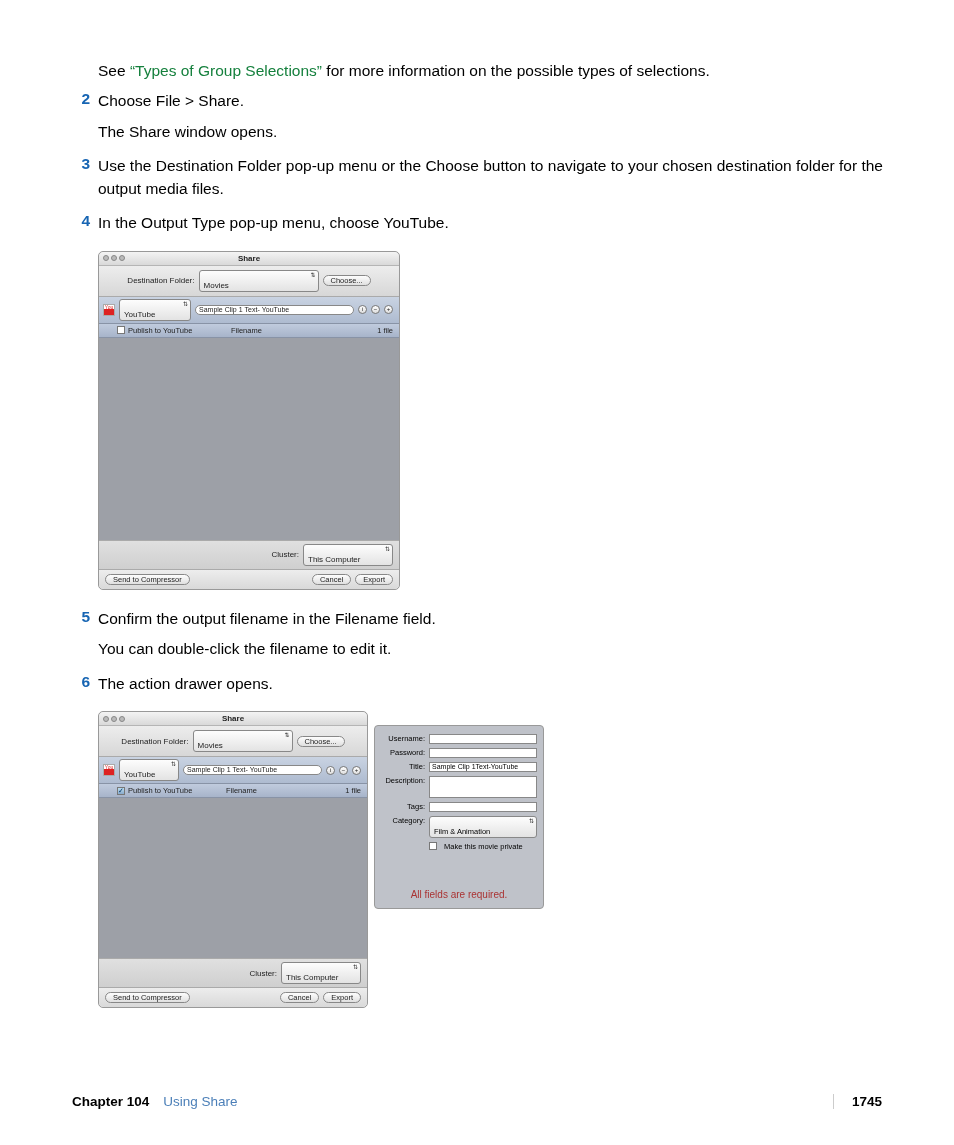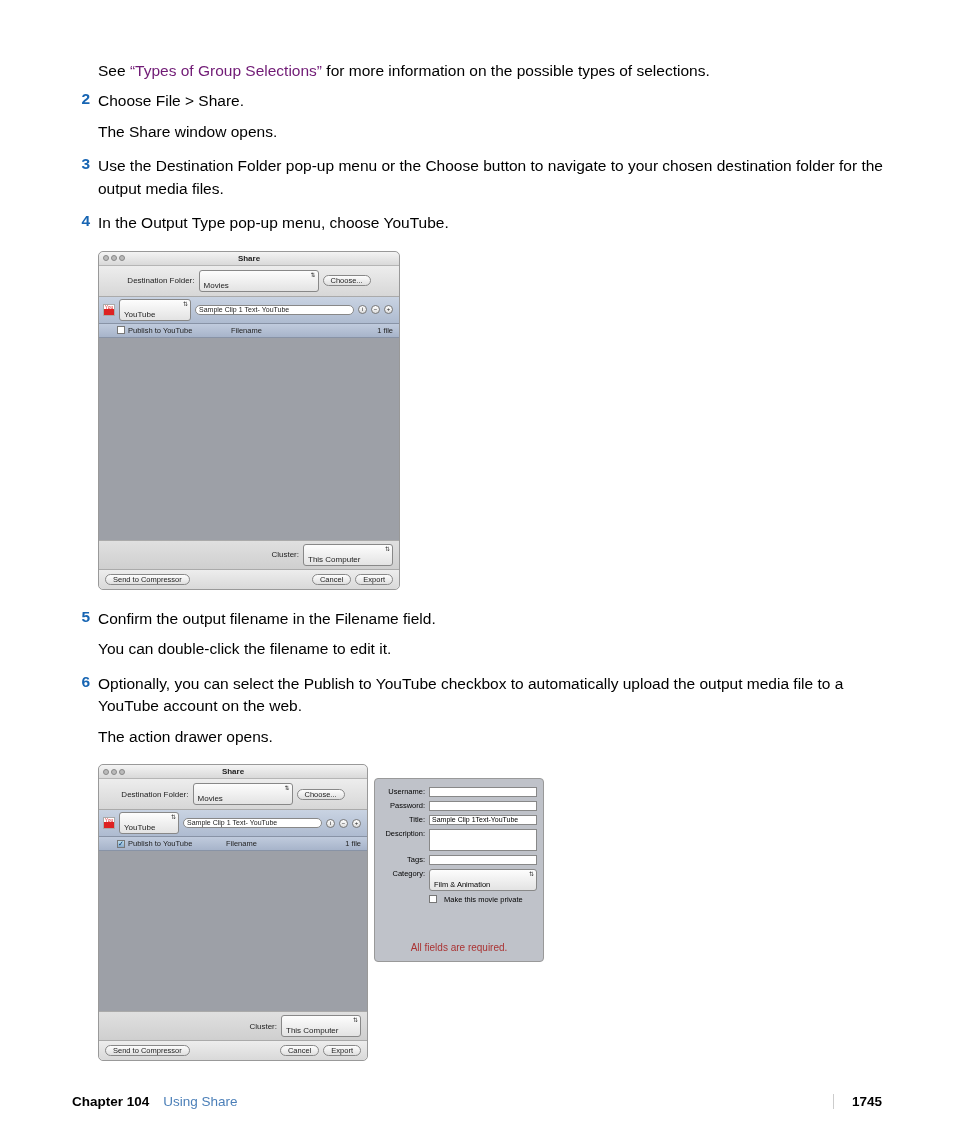--- a/index.html
+++ b/index.html
@@ -26,21 +26,21 @@
     font-weight: 600;
     padding-right: 8px;
     flex-shrink: 0;
   }
   .step-body {
     flex: 1;
     line-height: 1.45;
   }
   .step-body p { margin-bottom: 8px; }
   .indent-only { padding-left: 28px; line-height: 1.45; margin-bottom: 8px;}
-  .link-gray { color: #701a75; }
+  .link-gray { color: #15803d; }
   .figure-wrap { padding-left: 28px; margin: 8px 0 18px 0; }
   .share-window {
     width: 302px;
     background: #e7e7e7;
     border: 1px solid #999;
     border-radius: 5px;
     font-size: 8px;
     color: #222;
   }
   .titlebar {
@@ -240,21 +240,20 @@
     <div class="step-num">5</div>
     <div class="step-body">
       <p>Confirm the output filename in the Filename field.</p>
       <p>You can double-click the filename to edit it.</p>
     </div>
   </div>
 
   <div class="step-row">
     <div class="step-num">6</div>
     <div class="step-body">
-      <p>Optionally, you can select the Publish to YouTube checkbox to automatically upload the output media file to a YouTube account on the web.</p>
       <p>The action drawer opens.</p>
     </div>
   </div>
 
   <div class="figure-wrap">
     <div class="fig-row">
       <div class="share-window s2">
         <div class="titlebar">
           <div class="traffic">
             <div class="tlight"></div>

